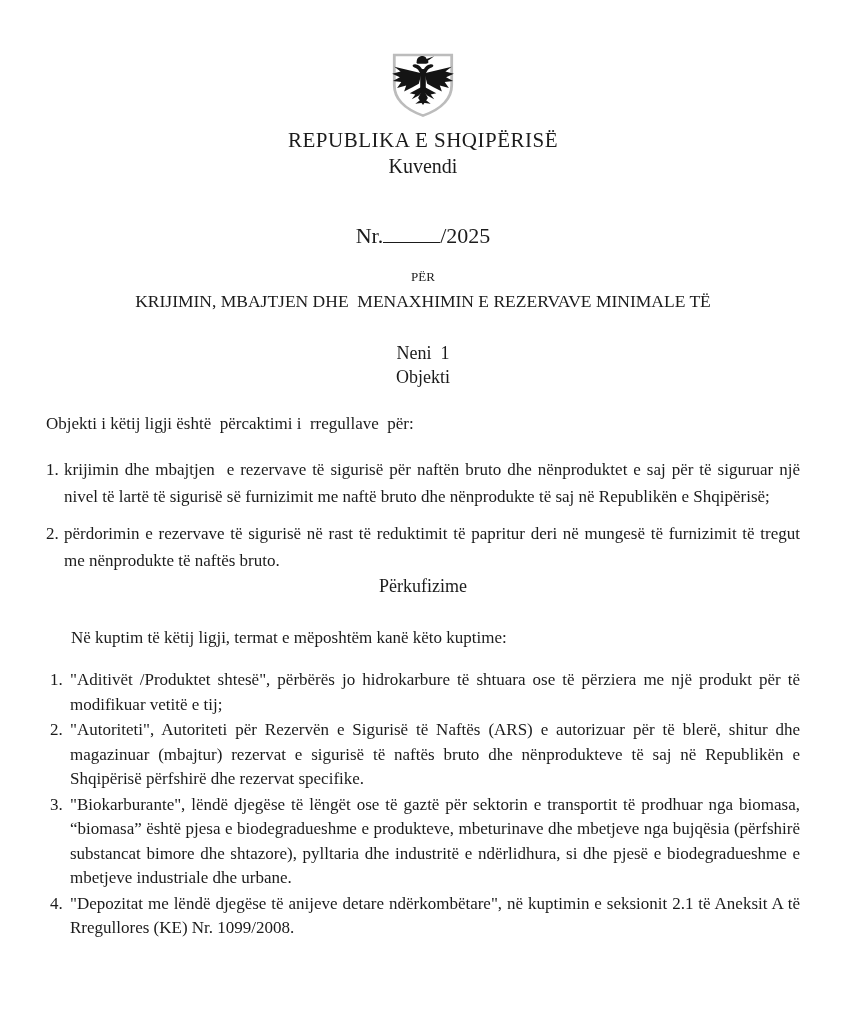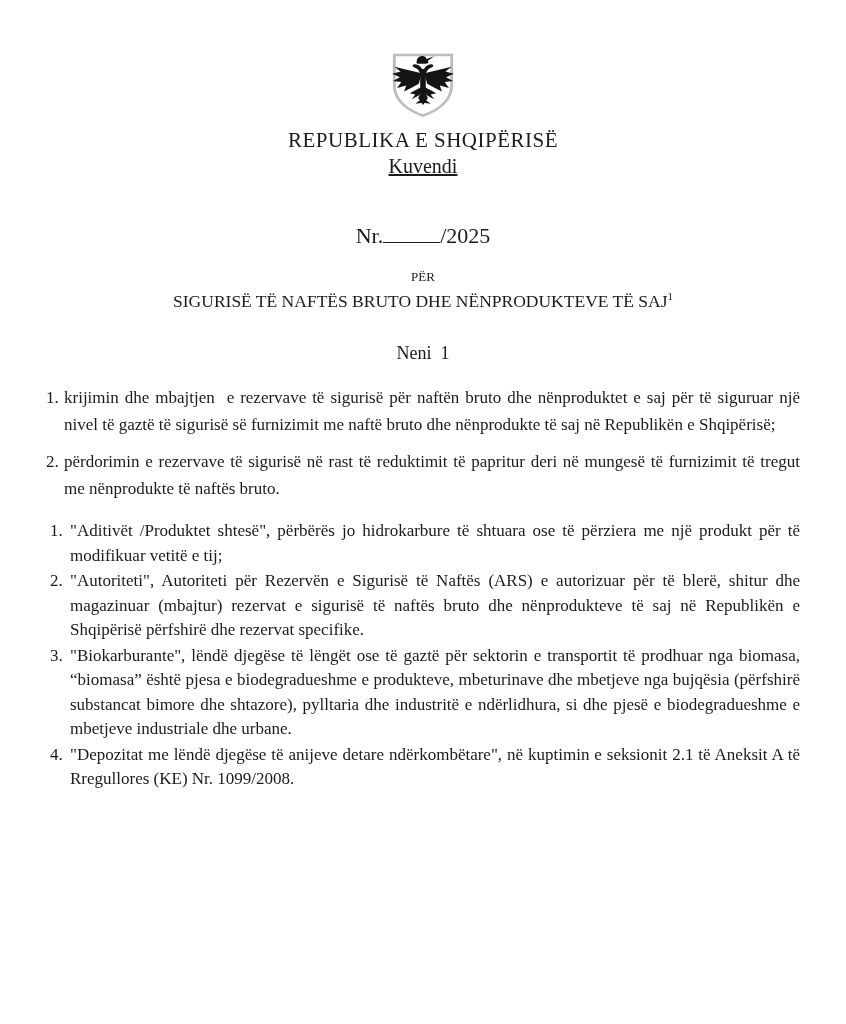--- a/index.html
+++ b/index.html
@@ -8,21 +8,21 @@
     width:846px; height:1024px; overflow:hidden;
     margin:16px auto; background:#ffffff;
     font-family:"Liberation Serif","DejaVu Serif",serif;
     color:#1b1b1b; padding:0 46px; position:relative;
   }
   .center { text-align:center; }
   .pre { white-space:pre-wrap; }
 
   .emblem-wrap { margin-top:36px; display:flex; justify-content:center; }
   .republic { margin-top:5px; font-size:21px; line-height:26px; letter-spacing:.5px; }
-  .assembly { font-size:20px; line-height:25px; margin-top:1px;text-decoration:underline; }
+  .assembly { font-size:20px; line-height:25px; margin-top:1px; }
   .doc-type { margin-top:21px; font-size:18px; line-height:22px; letter-spacing:3px; }
 
   .nr-line { margin-top:46px; font-size:22px; line-height:22px; text-align:center; }
   .nr-blank { display:inline-block; width:57px; height:13px; border-bottom:1.4px solid #1b1b1b; }
 
   .title-per { margin-top:17px; font-size:13px; line-height:25px; }
   .title-line { font-size:17.5px; line-height:25px; }
   .title-line sup { font-size:11px; vertical-align:super; line-height:0; }
 
   .article-head { margin-top:27px; font-size:18px; line-height:24px;font-family:Liberation Serif, serif; }
@@ -68,39 +68,41 @@
   </div>
 
   <div class="center republic pre">REPUBLIKA E SHQIPËRISË</div>
   <div class="center assembly pre">Kuvendi</div>
 
   <div class="nr-line">
     <span>Nr.</span><span class="nr-blank"></span><span>/2025</span>
   </div>
 
   <div class="center title-per pre">PËR</div>
-  <div class="center title-line">
-    <span class="pre">SIGURISË TË NAFTËS BRUTO DHE NËNPRODUKTEVE TË SAJ</span><sup>1</sup>
-  </div>
+  <div class="center title-line pre">KRIJIMIN, MBAJTJEN DHE  MENAXHIMIN E REZERVAVE MINIMALE TË</div>
 
   <div class="center article-head pre">Neni  1</div>
+  <div class="center article-sub pre">Objekti</div>
 
+  <p class="para pre">Objekti i këtij ligji është  përcaktimi i  rregullave  për:</p>
 
   <div class="list list1">
     <div class="li">
       <span class="num">1.</span>
-      <span class="txt pre">krijimin dhe mbajtjen  e rezervave të sigurisë për naftën bruto dhe nënproduktet e saj për të siguruar një nivel të gaztë të sigurisë së furnizimit me naftë bruto dhe nënprodukte të saj në Republikën e Shqipërisë;</span>
+      <span class="txt pre">krijimin dhe mbajtjen  e rezervave të sigurisë për naftën bruto dhe nënproduktet e saj për të siguruar një nivel të lartë të sigurisë së furnizimit me naftë bruto dhe nënprodukte të saj në Republikën e Shqipërisë;</span>
     </div>
     <div class="li">
       <span class="num">2.</span>
       <span class="txt pre">përdorimin e rezervave të sigurisë në rast të reduktimit të papritur deri në mungesë të furnizimit të tregut me nënprodukte të naftës bruto.</span>
     </div>
   </div>
 
+  <div class="center article-sub pre">Përkufizime</div>
 
+  <p class="para para-indent pre" style="margin-top:26px;">Në kuptim të këtij ligji, termat e mëposhtëm kanë këto kuptime:</p>
 
   <div class="list list2">
     <div class="li">
       <span class="num">1.</span>
       <span class="txt pre">"Aditivët /Produktet shtesë", përbërës jo hidrokarbure të shtuara ose të përziera me një produkt për të modifikuar vetitë e tij;</span>
     </div>
     <div class="li">
       <span class="num">2.</span>
       <span class="txt pre">"Autoriteti", Autoriteti për Rezervën e Sigurisë të Naftës (ARS) e autorizuar për të blerë, shitur dhe magazinuar (mbajtur) rezervat e sigurisë të naftës bruto dhe nënprodukteve të saj në Republikën e Shqipërisë përfshirë dhe rezervat specifike.</span>
     </div>

